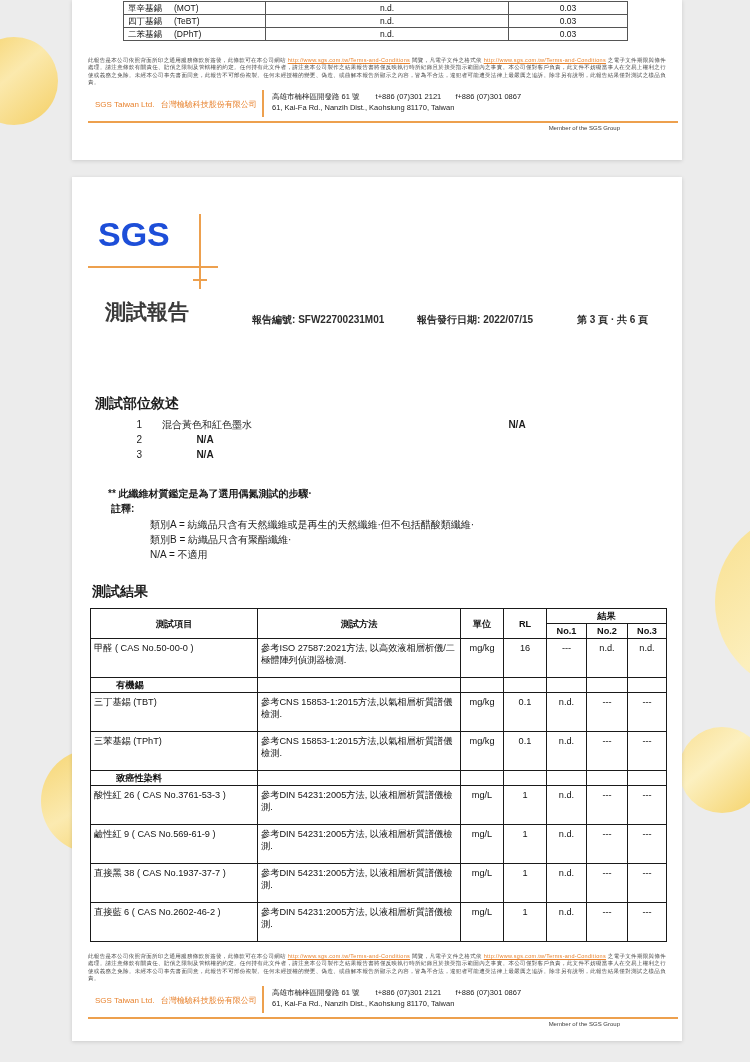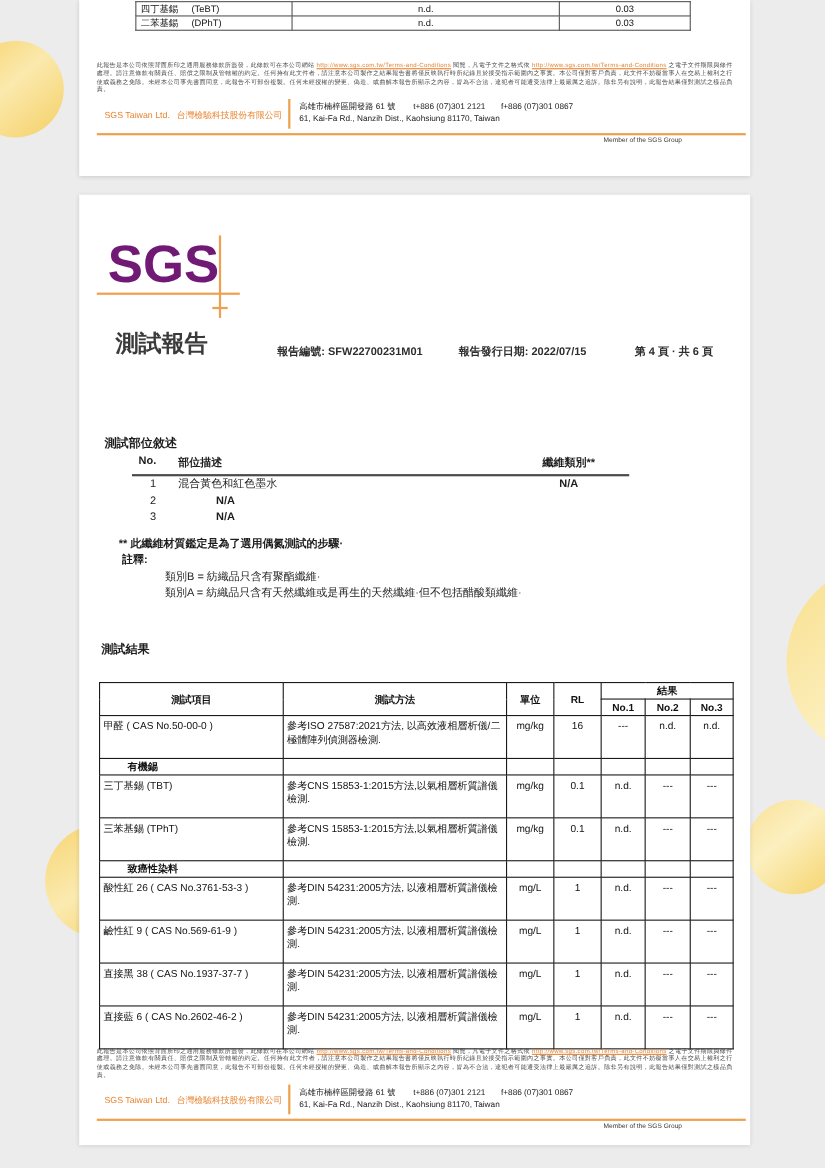--- a/index.html
+++ b/index.html
@@ -46,51 +46,51 @@
   .co-zh { margin-left:4px; }
   .f-divider { position:absolute; left:174px; top:0; width:2px; height:27px; background:#eda04e; }
   .address { position:absolute; left:184px; top:1px; font-size:7.5px; color:#222; line-height:11px; white-space:nowrap; }
   .addr-line1 .tel { margin-left:14px; }
   .addr-line1 .fax { margin-left:12px; }
   .member-rule { position:absolute; top:64px; left:0; width:590px; height:1.5px; background:#eda04e; }
   .member { position:absolute; top:68px; left:0; width:590px; text-align:right;
             padding-right:58px; font-size:6px; color:#3a3a3a; }
 
   
-  .logo-text { position:absolute; left:26px; top:40px; font-size:48px; font-weight:700;
-               color:#701a75; letter-spacing:0; line-height:1;text-align:right; }
+  .logo-text { position:absolute; left:26px; top:40px; font-size:34px; font-weight:700;
+               color:#1d4ed8; letter-spacing:0; line-height:1;text-align:right; }
   .logo-hline { position:absolute; left:16px; top:89px; width:130px; height:2px; background:#eda04e; }
   .logo-vline { position:absolute; left:127px; top:37px; width:2px; height:75px; background:#eda04e; }
   .logo-tick  { position:absolute; left:121px; top:102px; width:14px; height:2px; background:#eda04e; }
   .report-title { position:absolute; left:33px; top:121px; font-size:21px; font-weight:700; color:#3a3a3a; }
   .head-info { position:absolute; top:136px; font-size:10px; font-weight:600; color:#2d2d2d; white-space:nowrap; }
   .hi-no   { left:180px; }
   .hi-date { left:345px; }
   .hi-page { left:505px; }
 
   
-  .sec-title { position:absolute; font-size:11px; font-weight:700; color:#1d1d1d; }
+  .sec-title { position:absolute; font-size:14px; font-weight:700; color:#1d1d1d; }
   .spec-title { left:23px; top:218px; }
   .spec-table { position:absolute; left:48px; top:237px; width:452px; font-size:10px; color:#1d1d1d; }
   .spec-header { display:flex; font-weight:700; padding-bottom:3px; border-bottom:2.5px solid #4a4a4a; }
   .spec-row { display:flex; line-height:15px; }
   .spec-table .spec-row:first-of-type { margin-top:3px; }
   .s-no { width:30px; text-align:right; padding-right:8px; }
   .s-desc { flex:1; padding-left:12px; }
   .spec-header .s-desc { padding-left:12px; }
   .s-fiber { width:110px; text-align:center; font-weight:inherit; }
   .spec-row .s-fiber { font-weight:600; }
 
   .note-star  { position:absolute; left:36px; top:310px; font-size:10px; font-weight:600; color:#1d1d1d; }
   .note-label { position:absolute; left:39px; top:325px; font-size:10px; font-weight:600; color:#1d1d1d; }
   .note-lines { position:absolute; left:78px; top:340px; font-size:10px; color:#1d1d1d; line-height:15px; }
 
   
   .results-title { left:20px; top:406px; }
-  .results-table { position:absolute; left:18px; top:443px; width:576px;
+  .results-table { position:absolute; left:18px; top:431px; width:576px;
                    border-collapse:collapse; table-layout:fixed;
                    font-size:9.2px; color:#111; }
   .results-table th, .results-table td { border:1px solid #1a1a1a; vertical-align:top; }
   .results-table { border:1.5px solid #1a1a1a; }
   .results-table th { font-weight:700; text-align:center; vertical-align:middle;
                       height:13px; line-height:12px; padding:1px 2px; }
   .results-table td { padding:3px 3px 2px 3px; line-height:12px; }
   .c-item  { text-align:left; }
   .c-method{ text-align:left; }
   .c-unit, .c-rl, .c-res { text-align:center; }
@@ -109,20 +109,25 @@
 
 <div class="page page1">
 
   <table class="chem-table">
     <colgroup>
         <col style="width:142px">
         <col style="width:243px">
         <col style="width:119px">
       </colgroup>
     <tbody>
+      <tr>
+          <td class="chem-td-name"><span class="nm">單辛基錫</span><span>(MOT)</span></td>
+          <td class="chem-td-res">n.d.</td>
+          <td class="chem-td-lim">0.03</td>
+        </tr>
         <tr>
           <td class="chem-td-name"><span class="nm">四丁基錫</span><span>(TeBT)</span></td>
           <td class="chem-td-res">n.d.</td>
           <td class="chem-td-lim">0.03</td>
         </tr>
         <tr>
           <td class="chem-td-name"><span class="nm">二苯基錫</span><span>(DPhT)</span></td>
           <td class="chem-td-res">n.d.</td>
           <td class="chem-td-lim">0.03</td>
         </tr>
@@ -160,50 +165,46 @@
 
   <div class="report-title">測試報告</div>
   <div class="head-info hi-no">
     <span>報告編號:</span>
     <span>SFW22700231M01</span>
   </div>
   <div class="head-info hi-date">
     <span>報告發行日期:</span>
     <span>2022/07/15</span>
   </div>
-  <div class="head-info hi-page">第 4 頁 · 共 6 頁</div>
+  <div class="head-info hi-page">第 3 頁 · 共 6 頁</div>
 
   <div class="sec-title spec-title">測試部位敘述</div>
 
   <div class="spec-table">
-    <div class="spec-header">
-      <span class="s-no">No.</span>
-      <span class="s-desc">部位描述</span>
-      <span class="s-fiber">纖維類別**</span>
-    </div>
     <div class="spec-row">
         <span class="s-no">1</span>
         <span class="s-desc">混合黃色和紅色墨水</span>
         <span class="s-fiber">N/A</span>
       </div>
       <div class="spec-row">
         <span class="s-no">2</span>
         <span class="s-fiber">N/A</span>
       </div>
       <div class="spec-row">
         <span class="s-no">3</span>
         <span class="s-fiber">N/A</span>
       </div>
   </div>
 
   <div class="note-star">** 此纖維材質鑑定是為了選用偶氮測試的步驟·</div>
   <div class="note-label">註釋:</div>
   <div class="note-lines">
-    <div class="note-line">類別B = 紡織品只含有聚酯纖維·</div>
-      <div class="note-line">類別A = 紡織品只含有天然纖維或是再生的天然纖維·但不包括醋酸類纖維·</div>
+    <div class="note-line">類別A = 紡織品只含有天然纖維或是再生的天然纖維·但不包括醋酸類纖維·</div>
+      <div class="note-line">類別B = 紡織品只含有聚酯纖維·</div>
+      <div class="note-line">N/A = 不適用</div>
   </div>
 
   <div class="sec-title results-title">測試結果</div>
 
   <table class="results-table">
     <colgroup>
       <col style="width:167px">
         <col style="width:203px">
         <col style="width:43px">
       <col style="width:43px">

